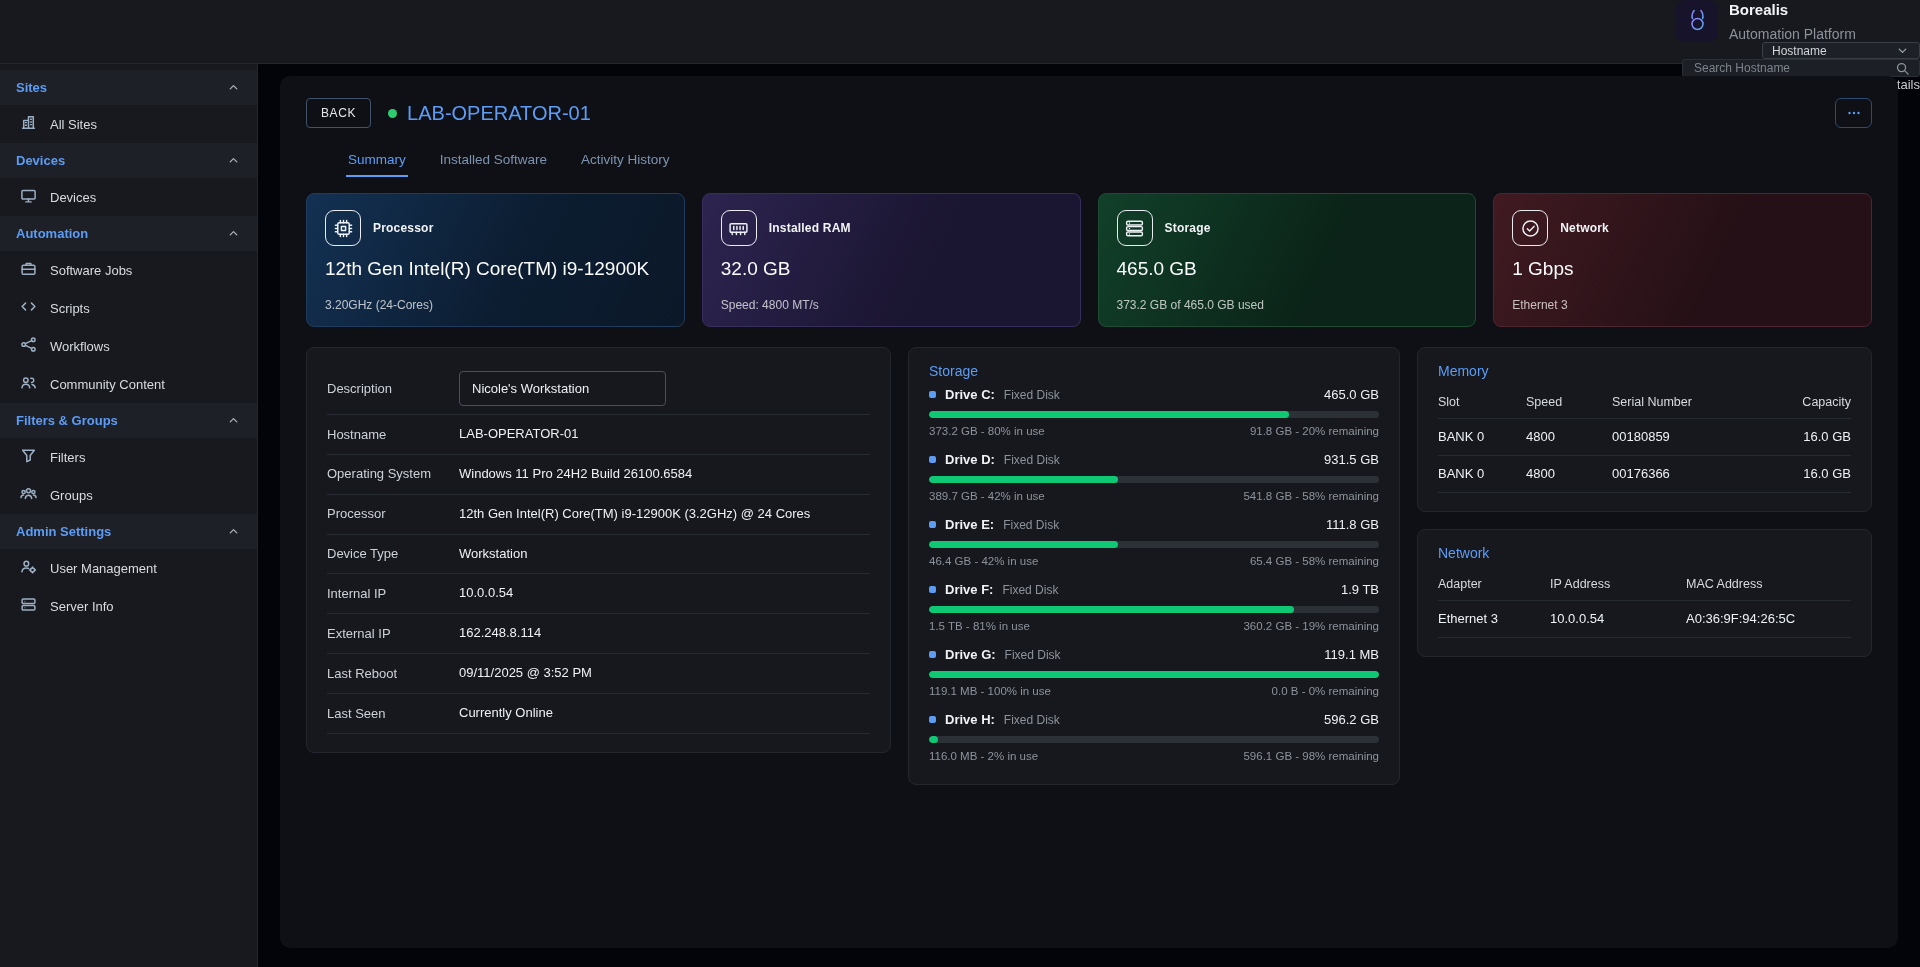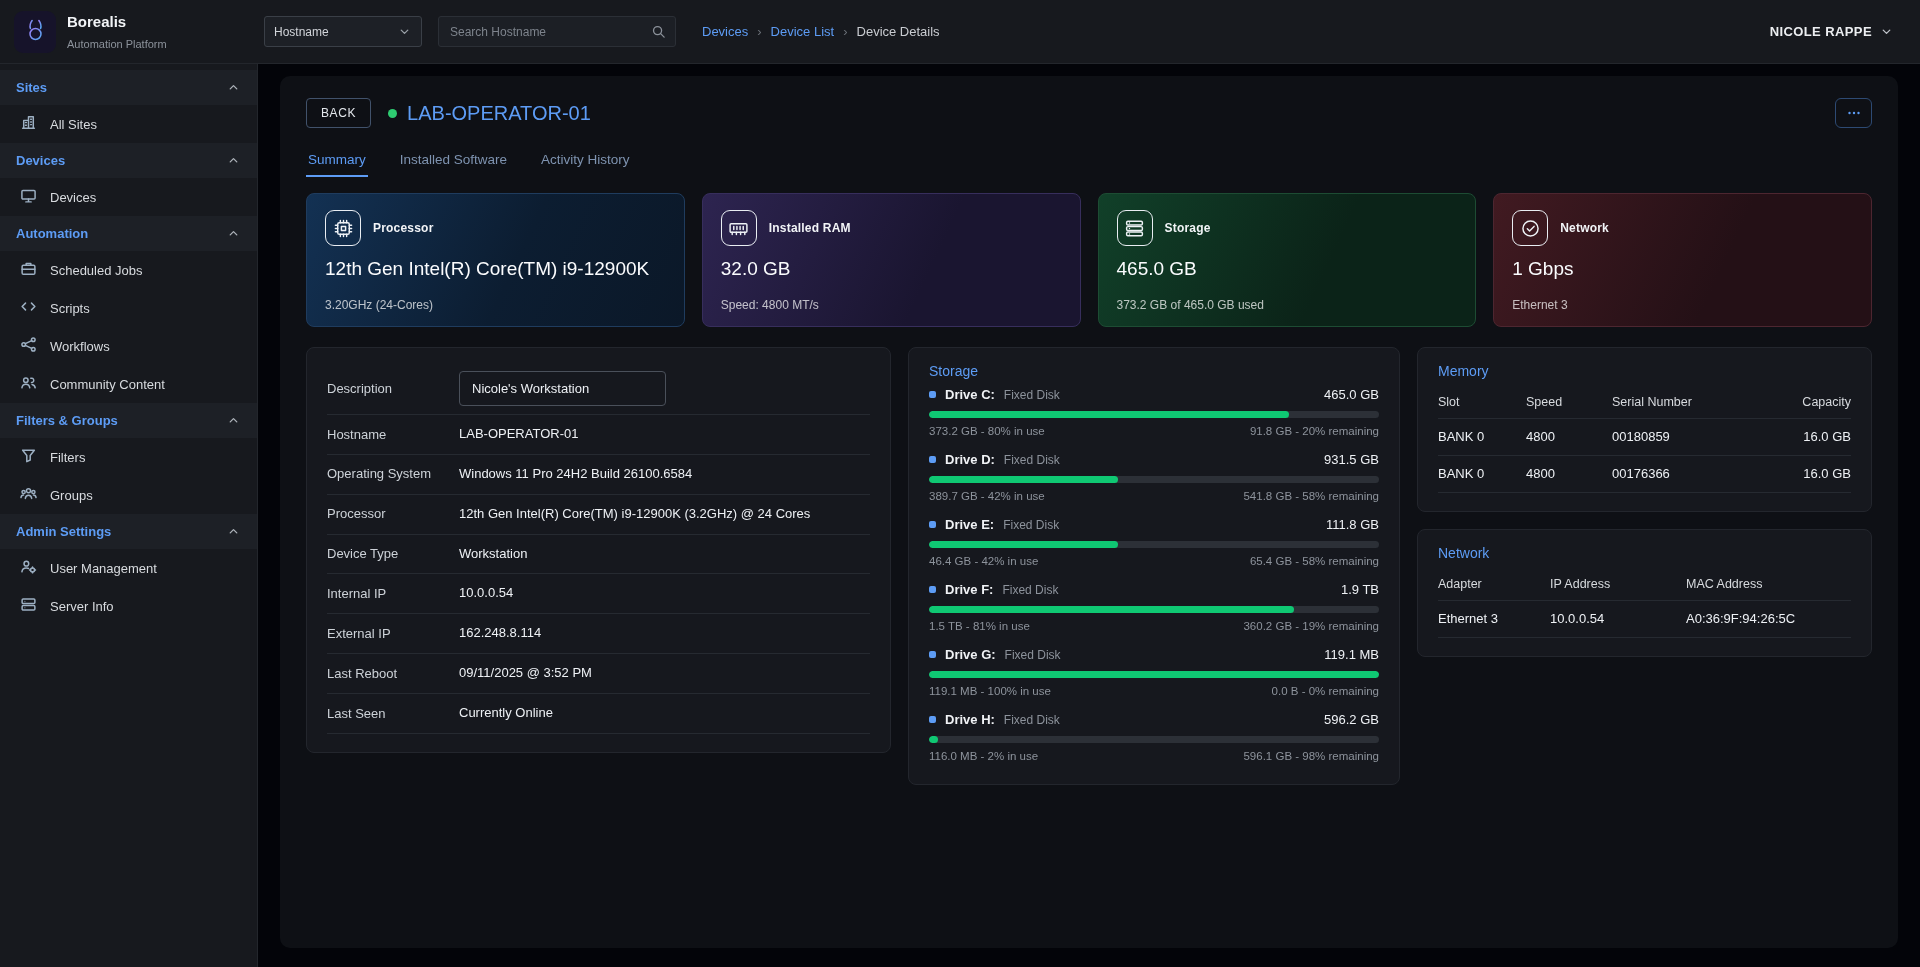--- a/index.html
+++ b/index.html
@@ -8,25 +8,25 @@
     width:1920px; height:967px; overflow:hidden;
     background:#030409; color:#e6e8ec;
     font-family:"Liberation Sans", sans-serif;
   }
   .ic { fill:none; stroke:currentColor; stroke-width:1.4; stroke-linecap:round; stroke-linejoin:round; }
   .i16 { width:17px; height:17px; }
   .i20 { width:21px; height:21px; }
   .i12 { width:15px; height:15px; }
 
   
-  .topbar { height:64px; display:flex; align-items:center; background:#17191e; border-bottom:1px solid #23262c; }
+  .topbar { height:64px; display:flex; align-items:flex-end; background:#17191e; border-bottom:1px solid #23262c;flex-direction:column; }
   .brand { width:258px; min-width:258px; height:100%; display:flex; align-items:center; gap:11px; padding:0 14px; }
   .logo { width:42px; height:42px; border-radius:9px; background:#16132a; display:flex; align-items:center; justify-content:center; }
   .brand-name { font-size:15px; font-weight:700; color:#f2f4f7; }
-  .brand-sub { font-size:11px; color:#8c929b; margin-top:8px; }
+  .brand-sub { font-size:14px; color:#8c929b; margin-top:8px; }
   .hostname-select { width:158px; height:31px; margin-left:6px; background:#1d2026; border:1px solid #3a3f47; border-radius:3px;
     display:flex; align-items:center; justify-content:space-between; padding:0 9px; font-size:12px; color:#d2d5da; cursor:pointer; }
   .hostname-select .i12 { color:#9aa0a8; }
   .search-box { width:238px; height:31px; margin-left:16px; background:#1c1f25; border:1px solid #2b2f36; border-radius:3px;
     display:flex; align-items:center; padding:0 9px; }
   .search-box input { flex:1; background:transparent; border:none; outline:none; color:#dfe3e8; font-size:12px; font-family:inherit; }
   .search-box input::placeholder { color:#7d838c; }
   .search-ico { color:#8b919a; display:flex; }
   .breadcrumb { display:flex; align-items:center; gap:9px; margin-left:26px; font-size:13px; }
   .breadcrumb a { color:#5d9cf5; text-decoration:none; cursor:pointer; }
@@ -52,21 +52,21 @@
   .page-head { display:flex; align-items:center; }
   .back-btn { background:transparent; color:#e3e7ec; border:1px solid #41526b; border-radius:4px; padding:7px 14px;
     font-size:12px; letter-spacing:.6px; font-family:inherit; cursor:pointer; }
   .status-dot { width:9px; height:9px; border-radius:50%; background:#2ecc71; margin-left:17px; }
   .page-title { font-size:20px; font-weight:400; color:#5d9cf5; margin:0 0 0 10px; }
   .more-btn { margin-left:auto; width:37px; height:30px; display:flex; align-items:center; justify-content:center;
     background:transparent; border:1px solid #2d4a73; border-radius:6px; color:#5d9cf5; cursor:pointer; }
 
   .tabs { display:flex; gap:30px; margin-top:14px; }
   .tab { padding:10px 2px 8px; font-size:13.5px; color:#7e93b0; cursor:pointer; border-bottom:2px solid transparent; }
-  .tab.active { color:#5d9cf5; border-bottom-color:#5d9cf5; }
+  .tab.active { color:#5d9cf5; border-bottom-color:#5d9cf5;margin-left:40px; }
 
   
   .stat-cards { display:grid; grid-template-columns:repeat(4,1fr); gap:17px; margin-top:16px; }
   .stat-card { border-radius:8px; padding:16px 18px 14px; height:134px; display:flex; flex-direction:column; }
   .stat-top { display:flex; align-items:center; gap:12px; }
   .stat-ico { width:36px; height:36px; border:1.5px solid #e9edf2; border-radius:9px; display:flex; align-items:center; justify-content:center; color:#eef2f6; }
   .stat-label { font-size:12px; font-weight:700; letter-spacing:.2px; color:#f2f4f7; }
   .stat-value { font-size:19px; margin-top:12px; color:#fbfcfe; white-space:nowrap; }
   .stat-foot { margin-top:auto; font-size:12px; color:rgba(255,255,255,.72); }
   .c-proc { background:linear-gradient(115deg,#133153 0%,#0c1d31 55%,#0b1828 100%); border:1px solid #1f3c5e; }
@@ -198,21 +198,21 @@
       <span>Automation</span>
       <svg class="ic i12" viewBox="0 0 16 16">
           <path d="M4.5 9.5L8 6l3.5 3.5"></path>
         </svg>
     </div>
     <div class="nav-item">
       <span><svg class="ic i16" viewBox="0 0 16 16">
             <rect x="2" y="5" width="12" height="8.5" rx="1.2"></rect>
             <path d="M5.8 5V3.2h4.4V5M2 8.6h12"></path>
           </svg></span>
-      <span>Scheduled Jobs</span>
+      <span>Software Jobs</span>
     </div>
     <div class="nav-item">
       <span><svg class="ic i16" viewBox="0 0 16 16">
             <path d="M5.2 4.8L2 8l3.2 3.2M10.8 4.8L14 8l-3.2 3.2"></path>
           </svg></span>
       <span>Scripts</span>
     </div>
     <div class="nav-item">
       <span><svg class="ic i16" viewBox="0 0 16 16">
             <circle cx="3.5" cy="8" r="1.7"></circle>

